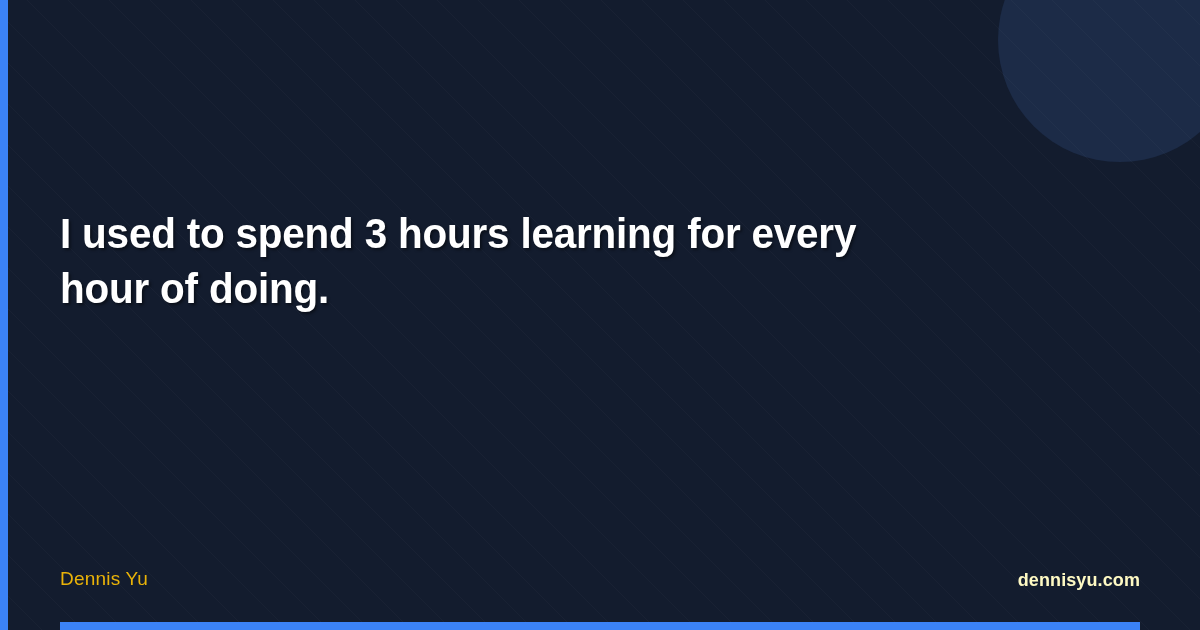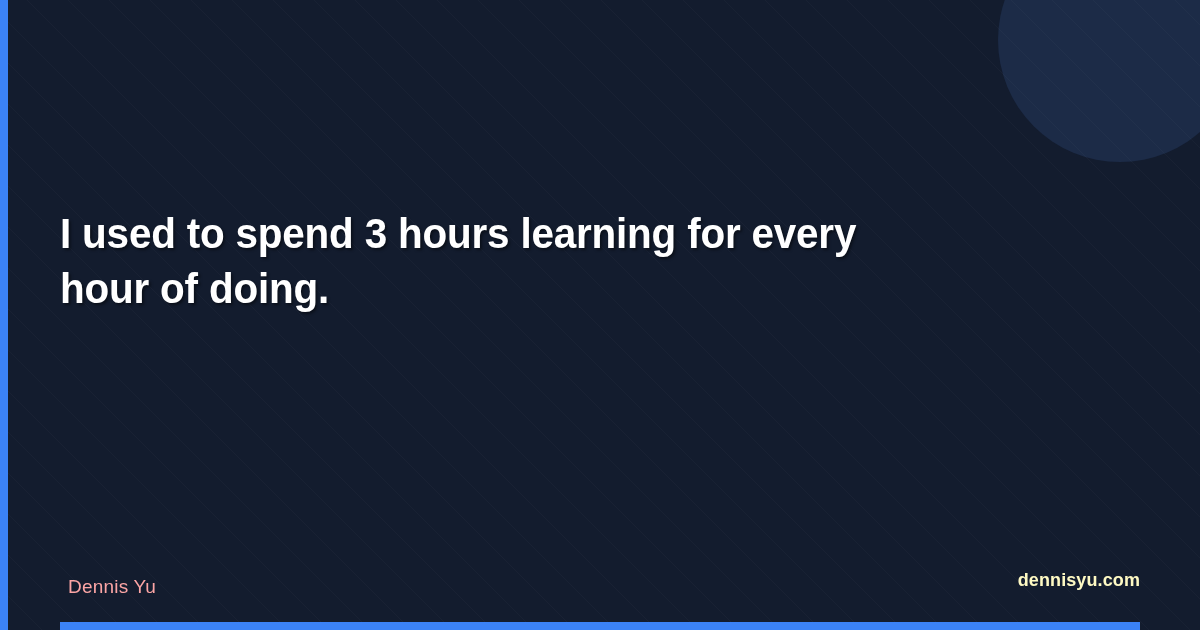--- a/index.html
+++ b/index.html
@@ -89,22 +89,22 @@
     font-stretch: condensed;
     transform: scaleX(0.94);
     transform-origin: left center;
     text-shadow: 2px 2px 3px rgba(0, 0, 0, 0.45);
   }
 
   .footer-name {
     position: absolute;
     left: 60px;
     top: 568px;
-    margin: 8px;
-    color: #fca5a5;
+    margin: 0;
+    color: #eab308;
     font-size: 19px;
     font-weight: normal;
     letter-spacing: 0.2px;
   }
 
   .footer-link {
     position: absolute;
     right: 60px;
     top: 570px;
     margin: 0;

